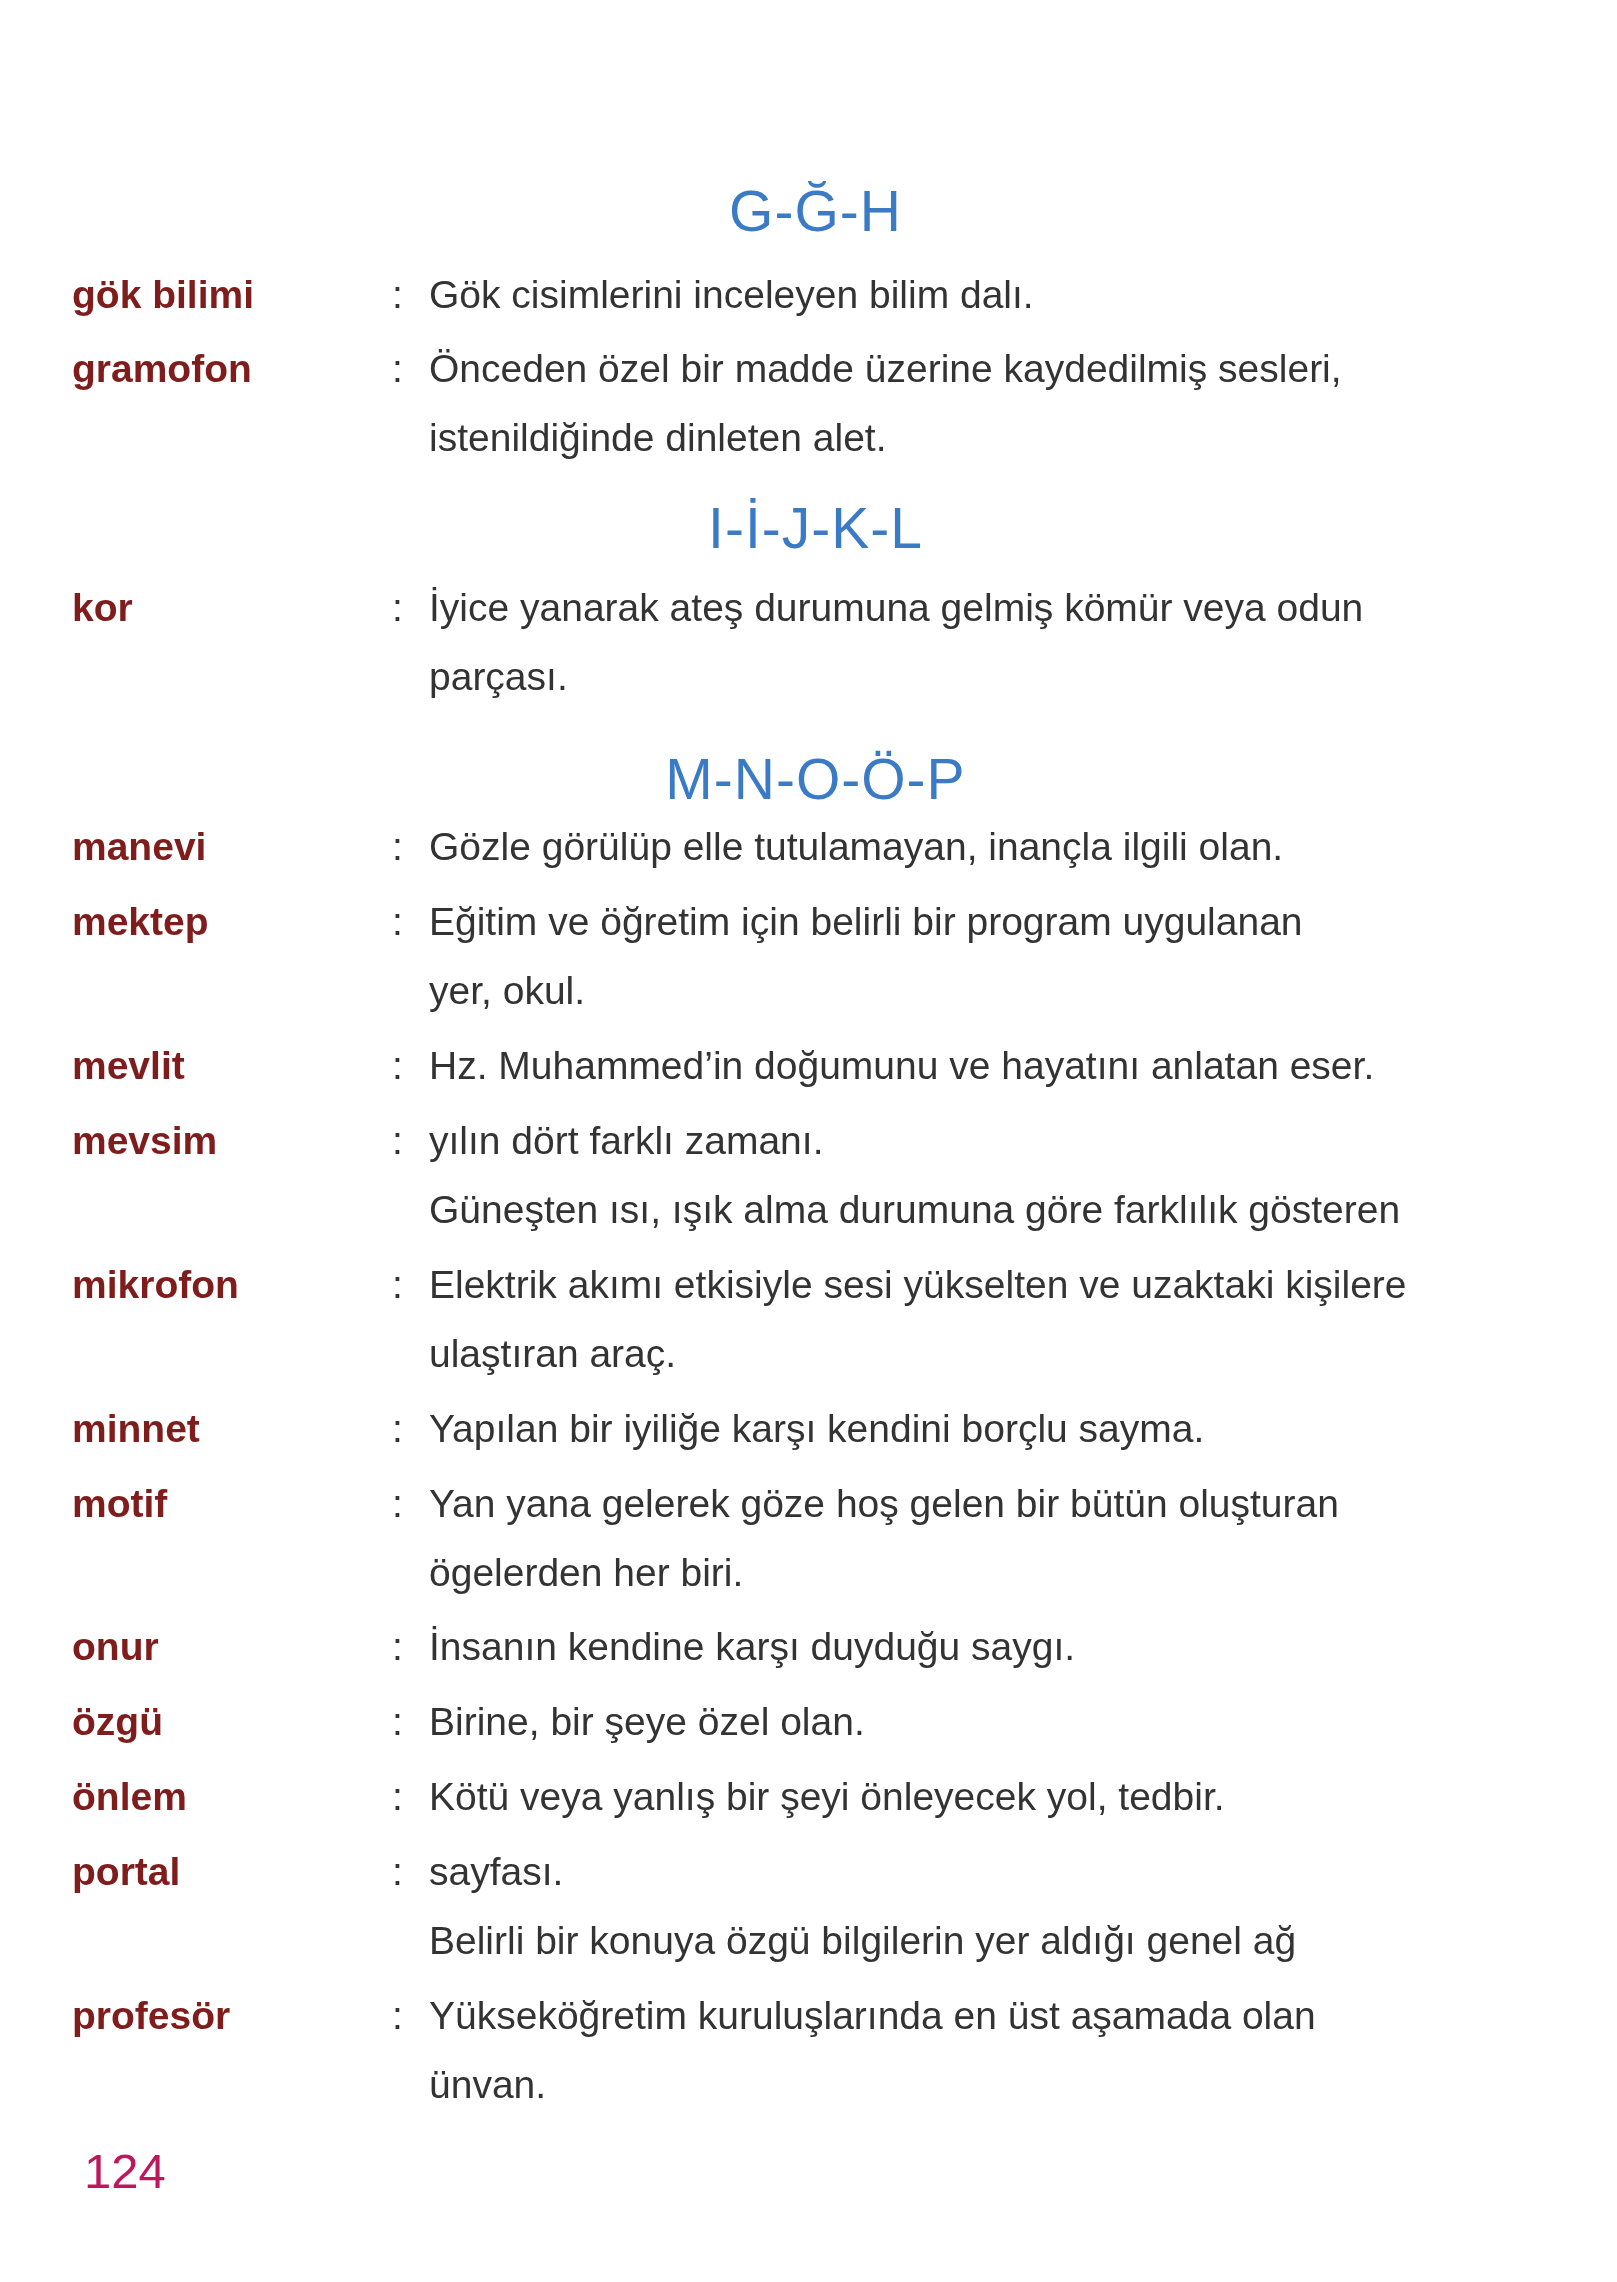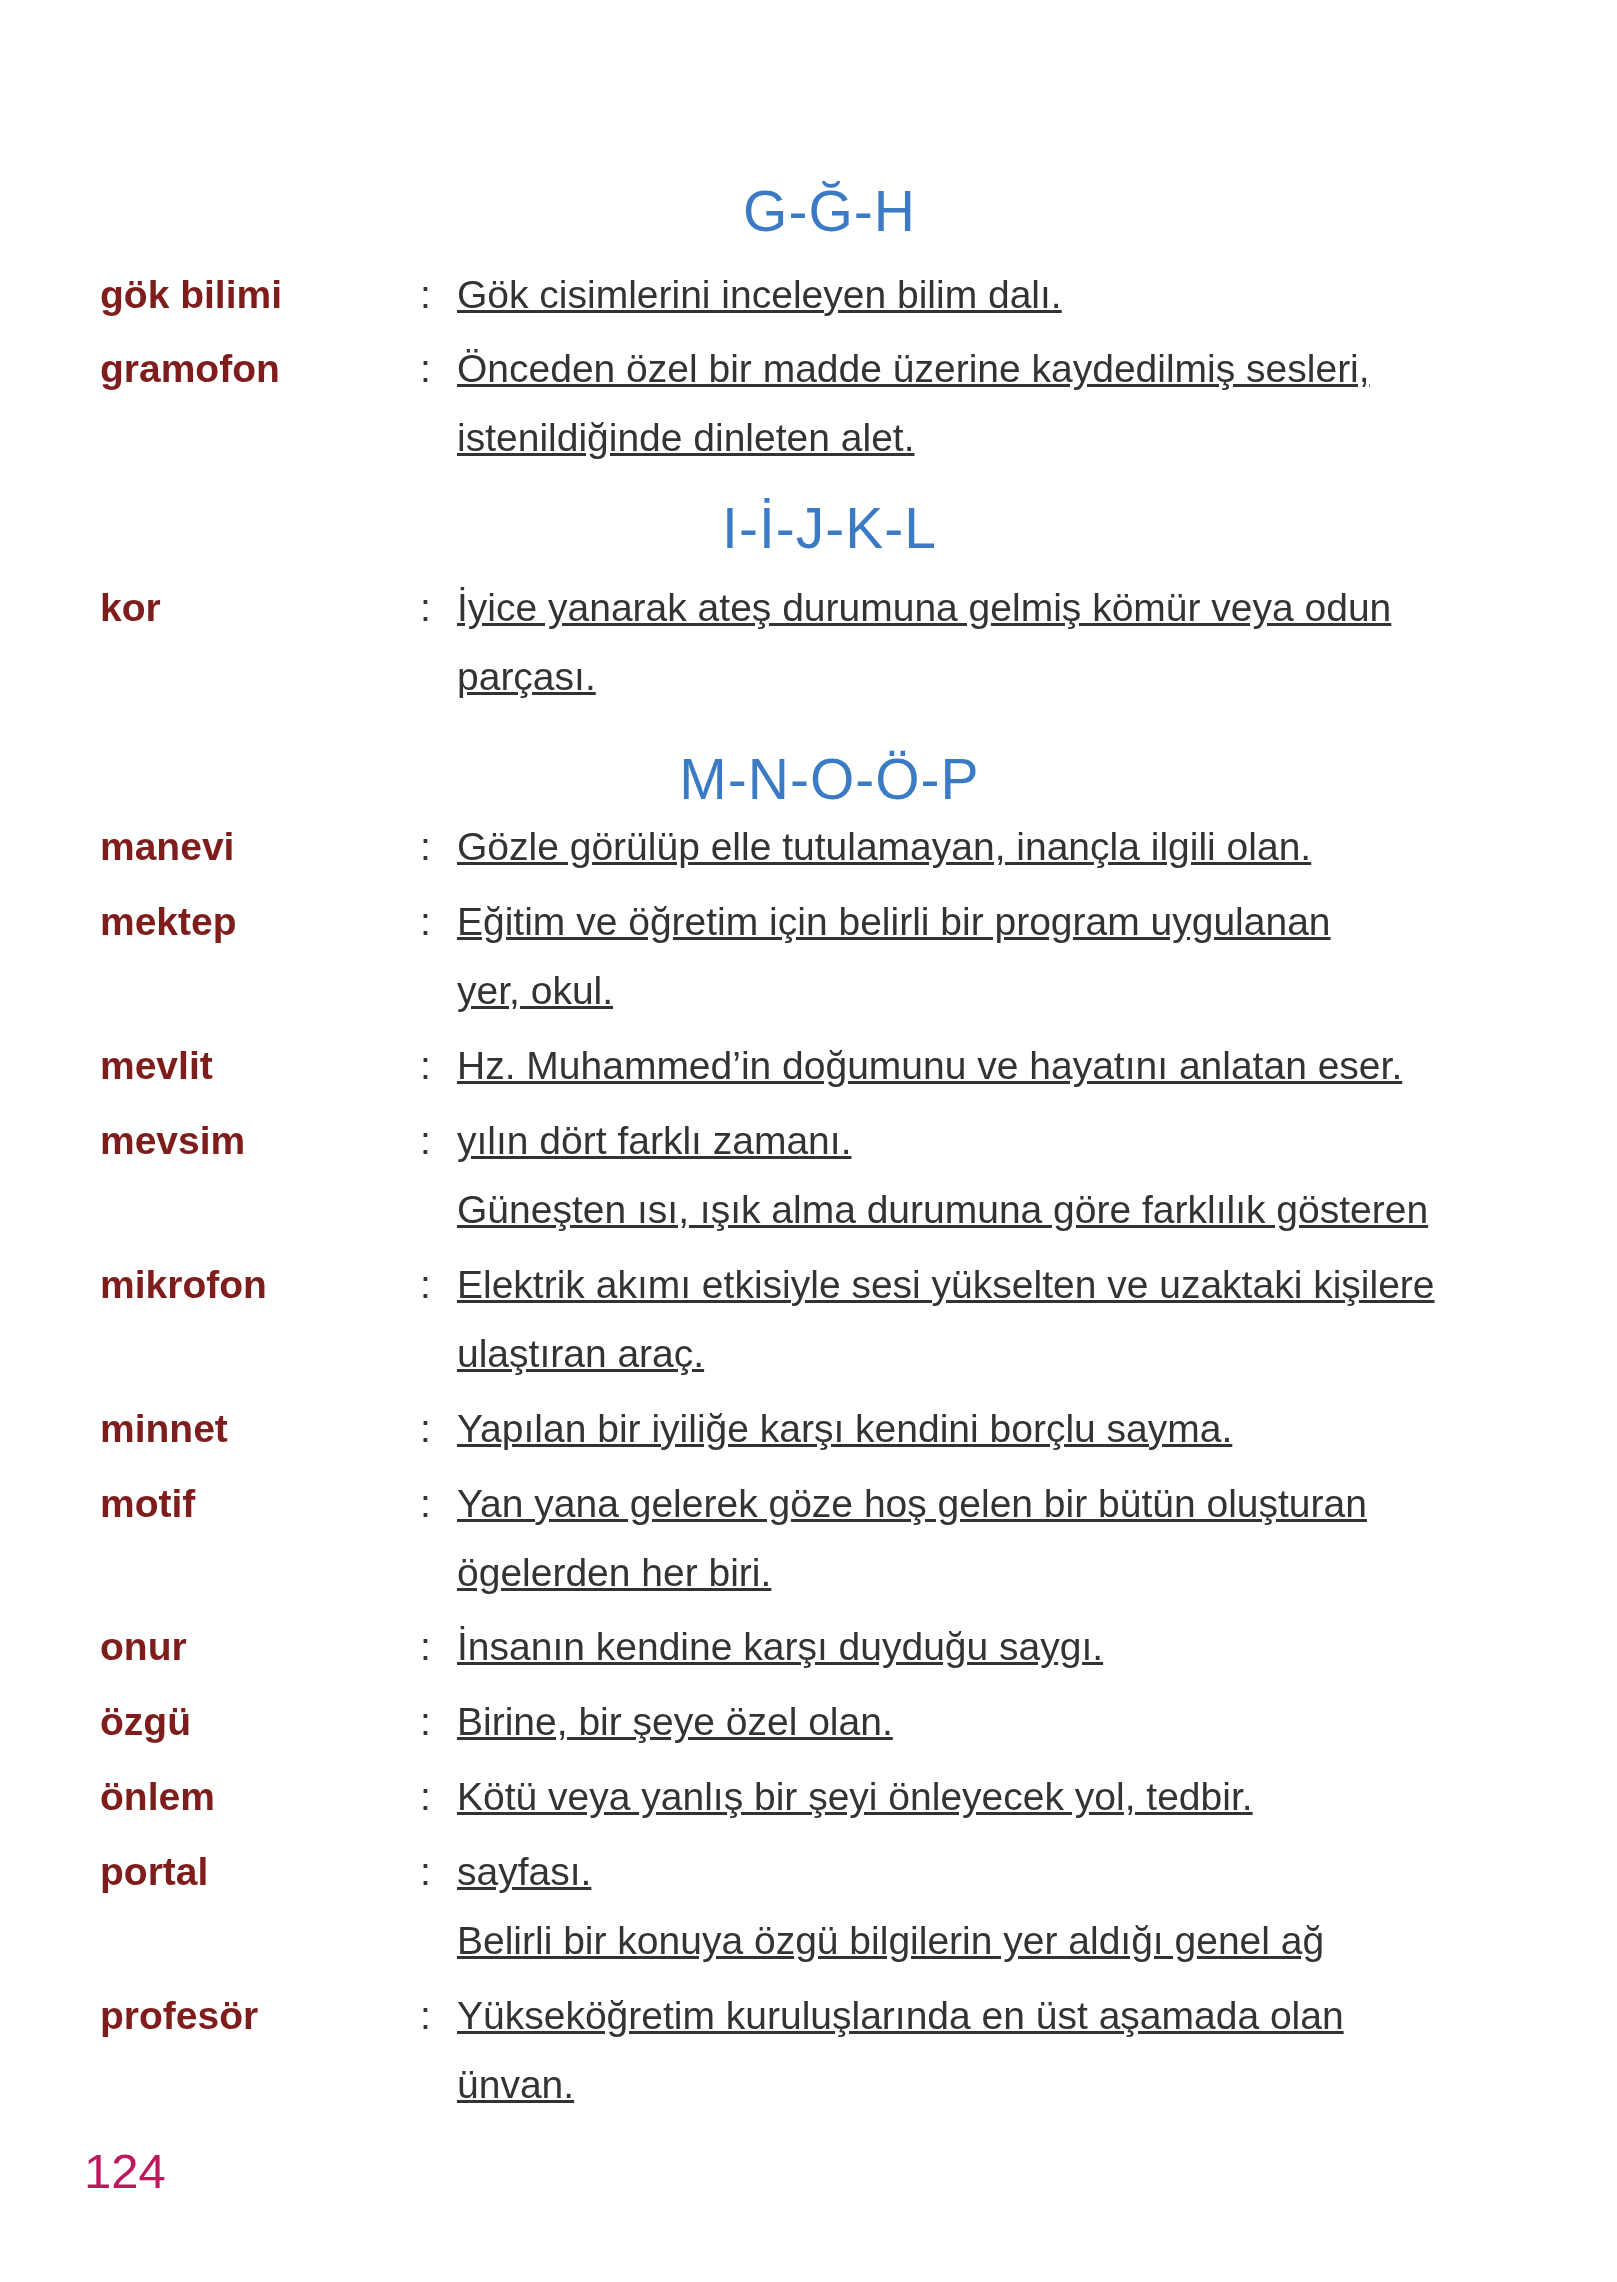--- a/index.html
+++ b/index.html
@@ -13,21 +13,21 @@
     position: relative;
     overflow: hidden;
     font-family: "Liberation Sans", "DejaVu Sans", sans-serif;
     color: #2e2e2e;
     -webkit-font-smoothing: antialiased;
   }
   main.page {
     box-sizing: border-box;
     width: 1618px;
     height: 2282px;
-    padding: 180px 59px 0 100px;
+    padding: 180px 59px 0 72px;
   }
   .section-header {
     text-align: center;
     font-size: 57px;
     line-height: 62px;
     font-weight: 400;
     letter-spacing: 1px;
     color: var(--accent, #3b7bc5);
     margin: 0;
   }
@@ -52,21 +52,20 @@
     font-weight: 400;
     color: #333333;
   }
   .def {
     font-size: 39px;
     font-weight: 400;
     color: #333333;
   }
   .def-line {
     white-space: nowrap;
-    text-decoration: underline;
   }
   .page-number {
     position: absolute;
     left: 84px;
     top: 2144px;
     font-size: 49px;
     line-height: 55px;
     font-weight: 400;
     color: #be185d;
   }

